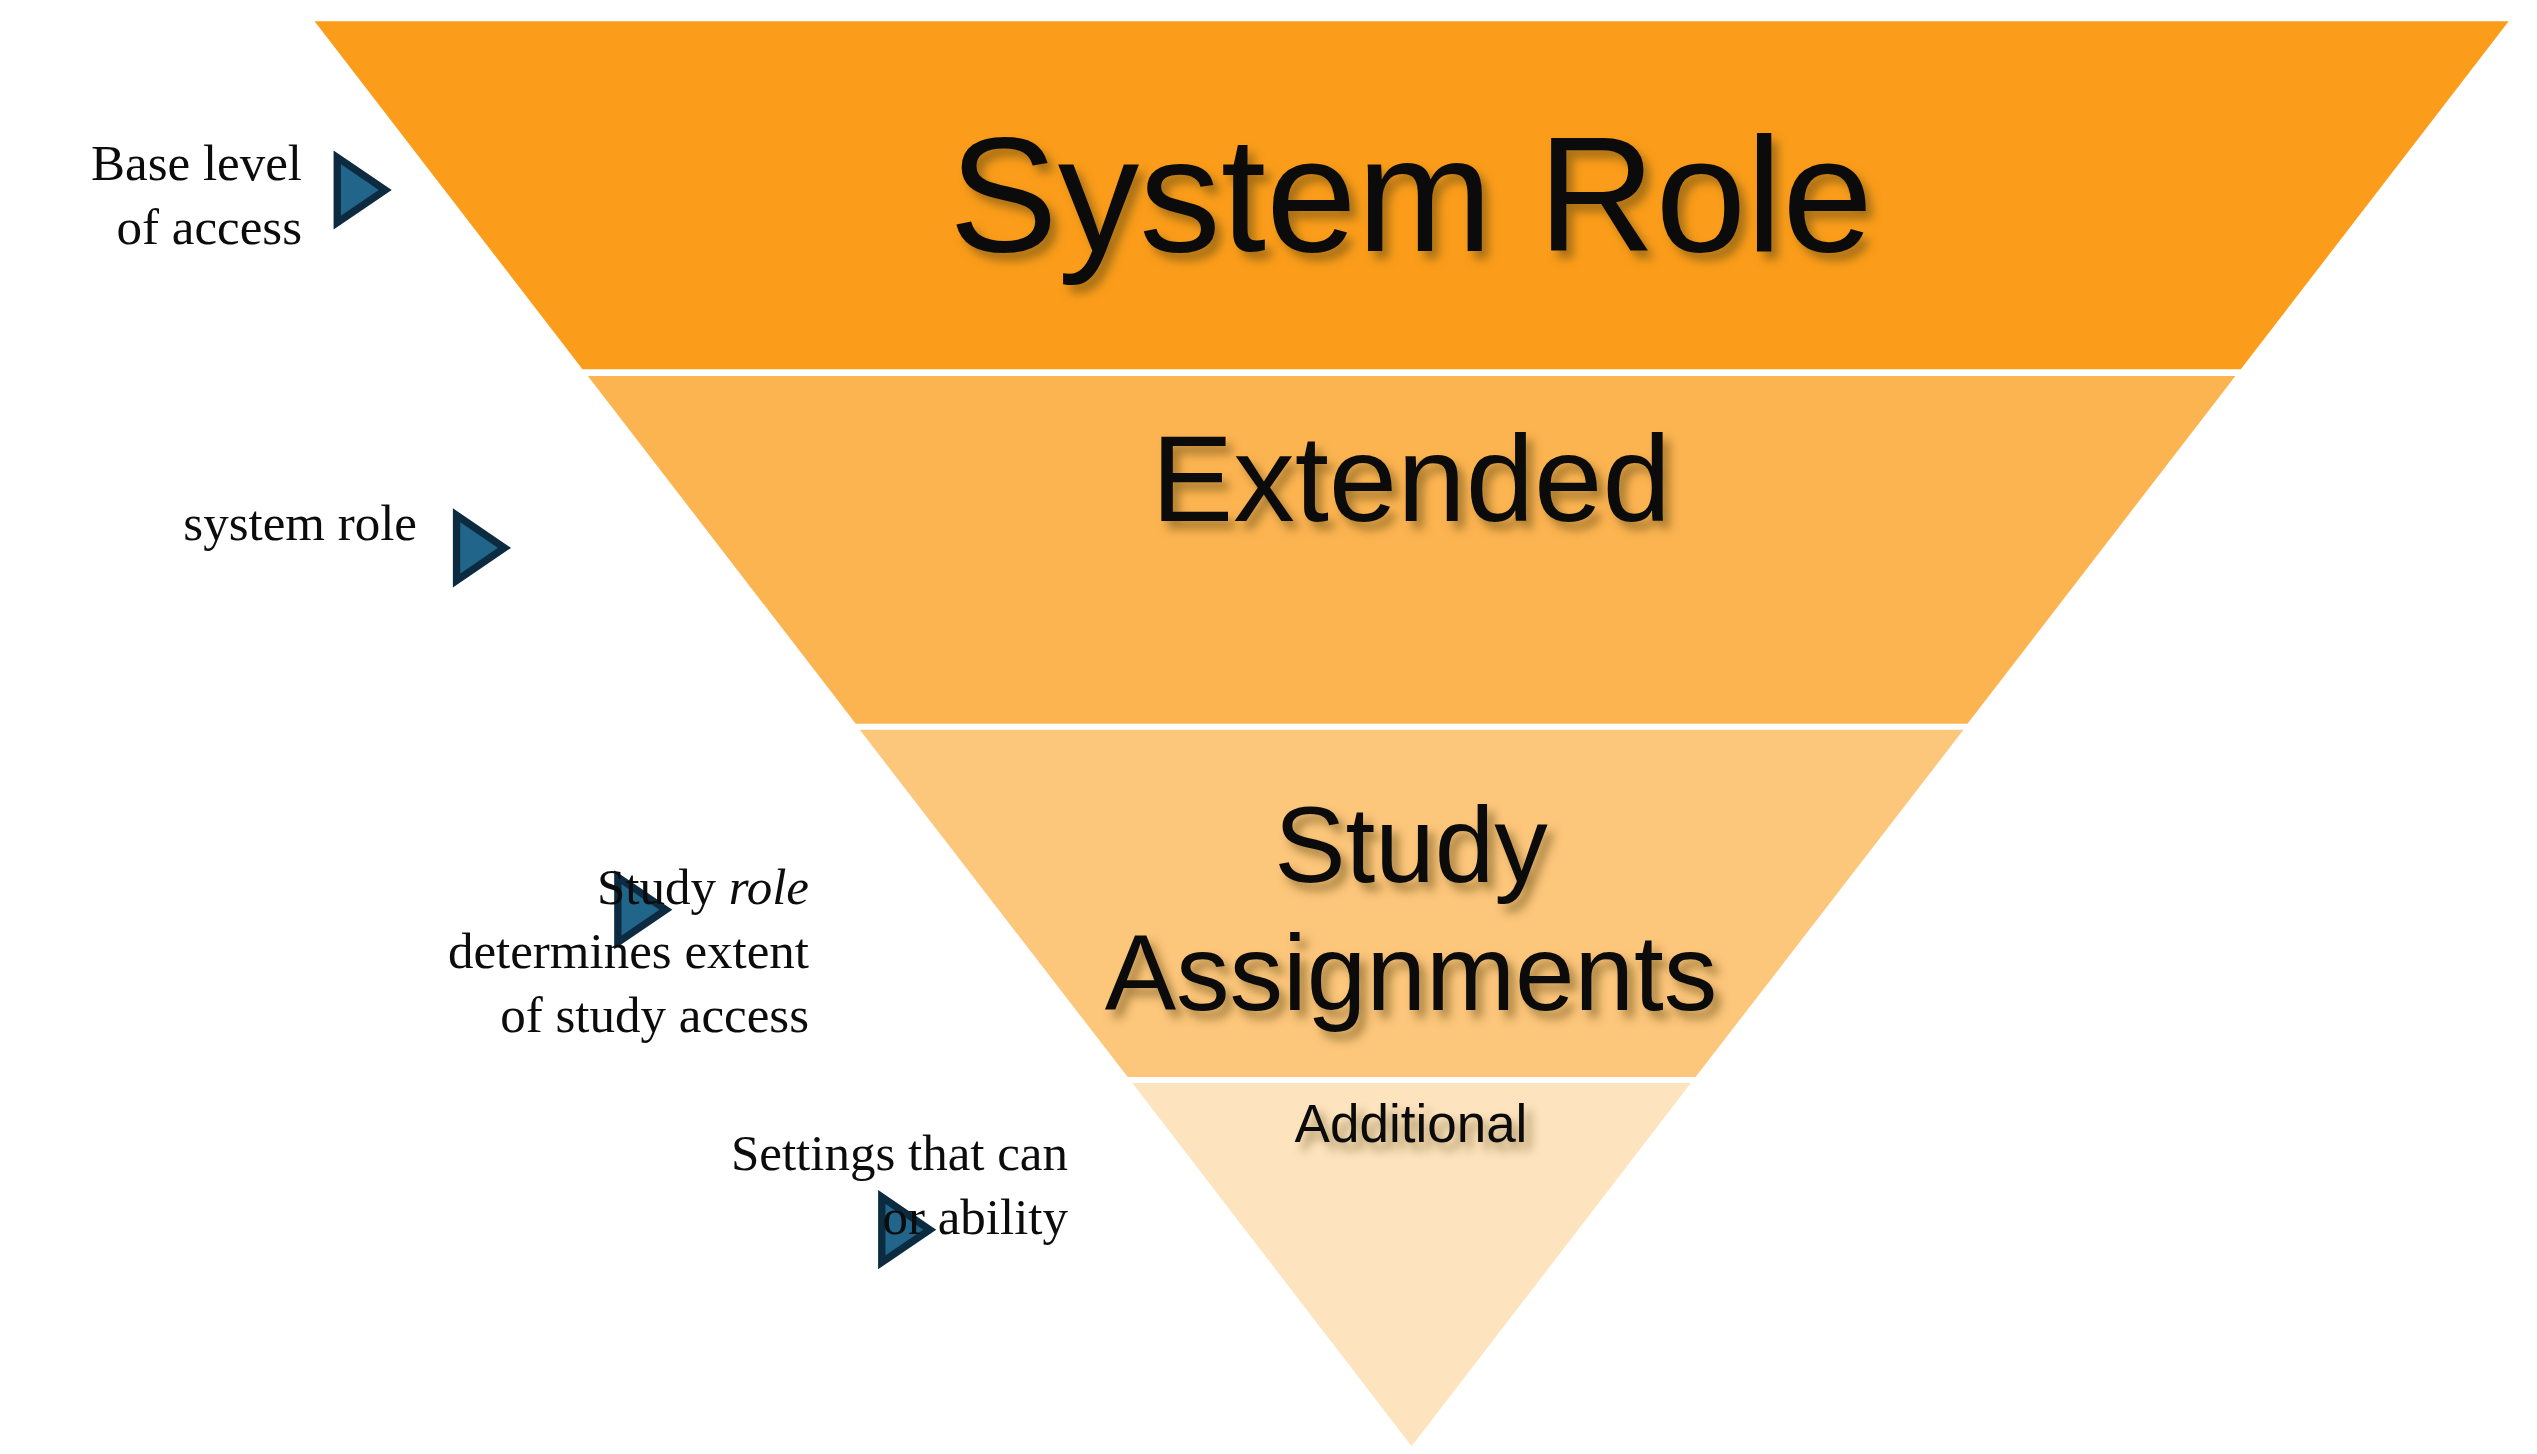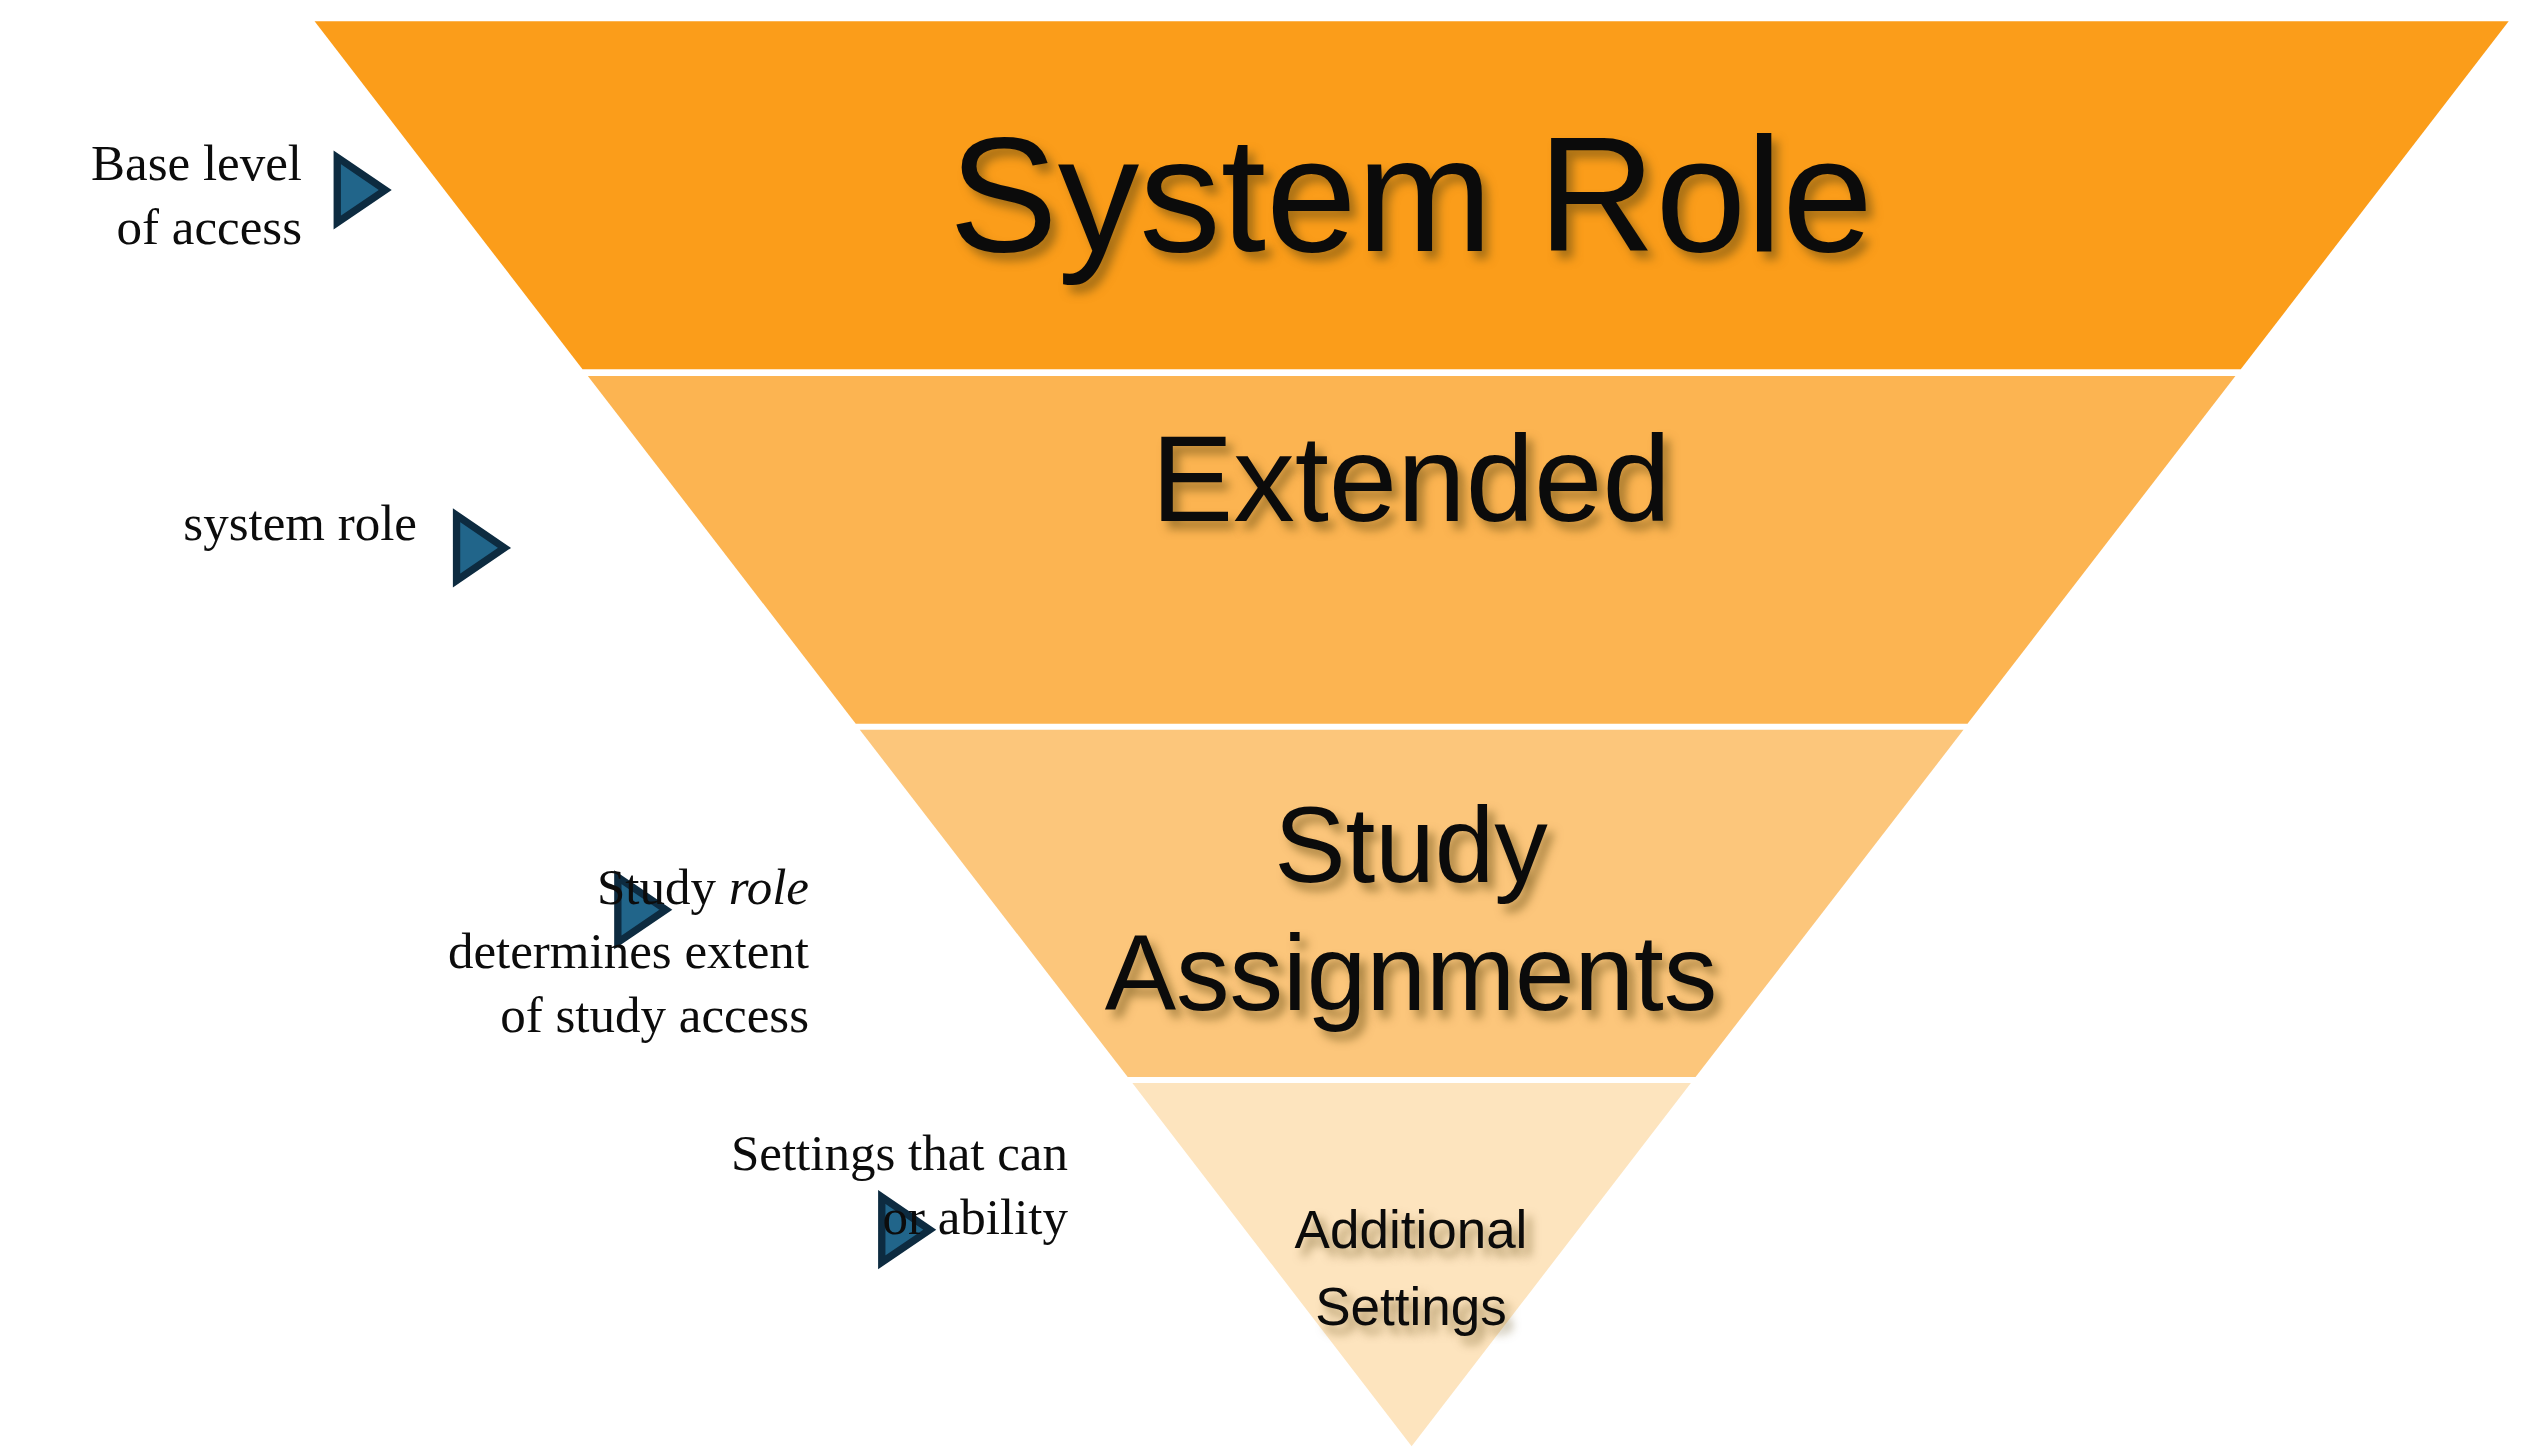--- a/index.html
+++ b/index.html
@@ -28,21 +28,21 @@
     left: 1411px;
     transform: translateX(-50%);
     text-align: center;
     color: #0b0b0b;
     white-space: nowrap;
     text-shadow: 6.7px 8px 9.3px rgba(99, 74, 18, 0.55);
   }
   .t1 { top: 97px;  font-size: 163px; line-height: 1.2; }
   .t2 { top: 409px;  font-size: 123px; line-height: 1.14; }
   .t3 { top: 781px; font-size: 107px; line-height: 1.2; }
-  .t4 { top: 1192px; font-size: 53px;  line-height: 1.45; }
+  .t4 { top: 1086px; font-size: 53px;  line-height: 1.45; }
   .side-label {
     position: absolute;
     text-align: right;
     color: #0c0c0c;
     font-size: 51px;
     line-height: 1.25;
     white-space: nowrap;
     font-family: Liberation Serif, serif;
   }
   .l1 { top: 132px;  right: 2236px; }
@@ -74,21 +74,20 @@
   </div>
   <div class="band-title t2">
     <div>Extended</div>
   </div>
   <div class="band-title t3">
     <div>Study</div>
     <div>Assignments</div>
   </div>
   <div class="band-title t4">
     <div>Additional</div>
-    <div>Settings</div>
   </div>
 
   <div class="side-label l1">
     <div>Base level</div>
     <div>of access</div>
   </div>
   <div class="side-label l2">
     <div>system role</div>
   </div>
   <div class="side-label l3">

